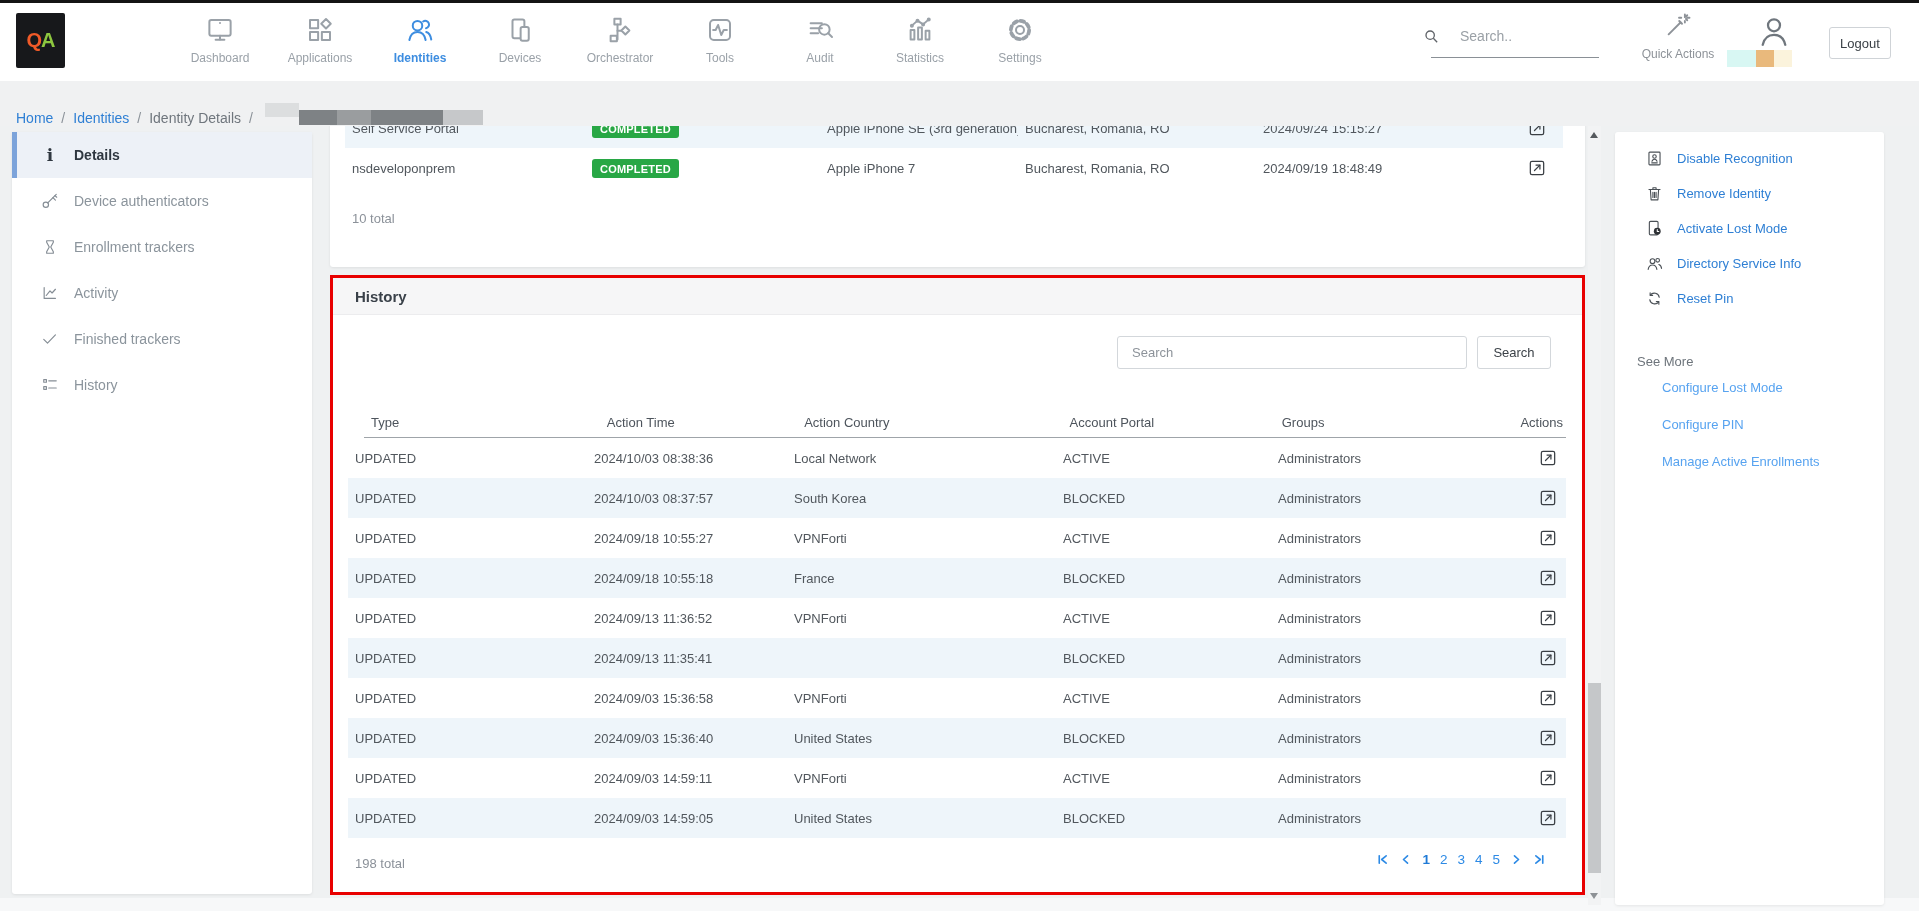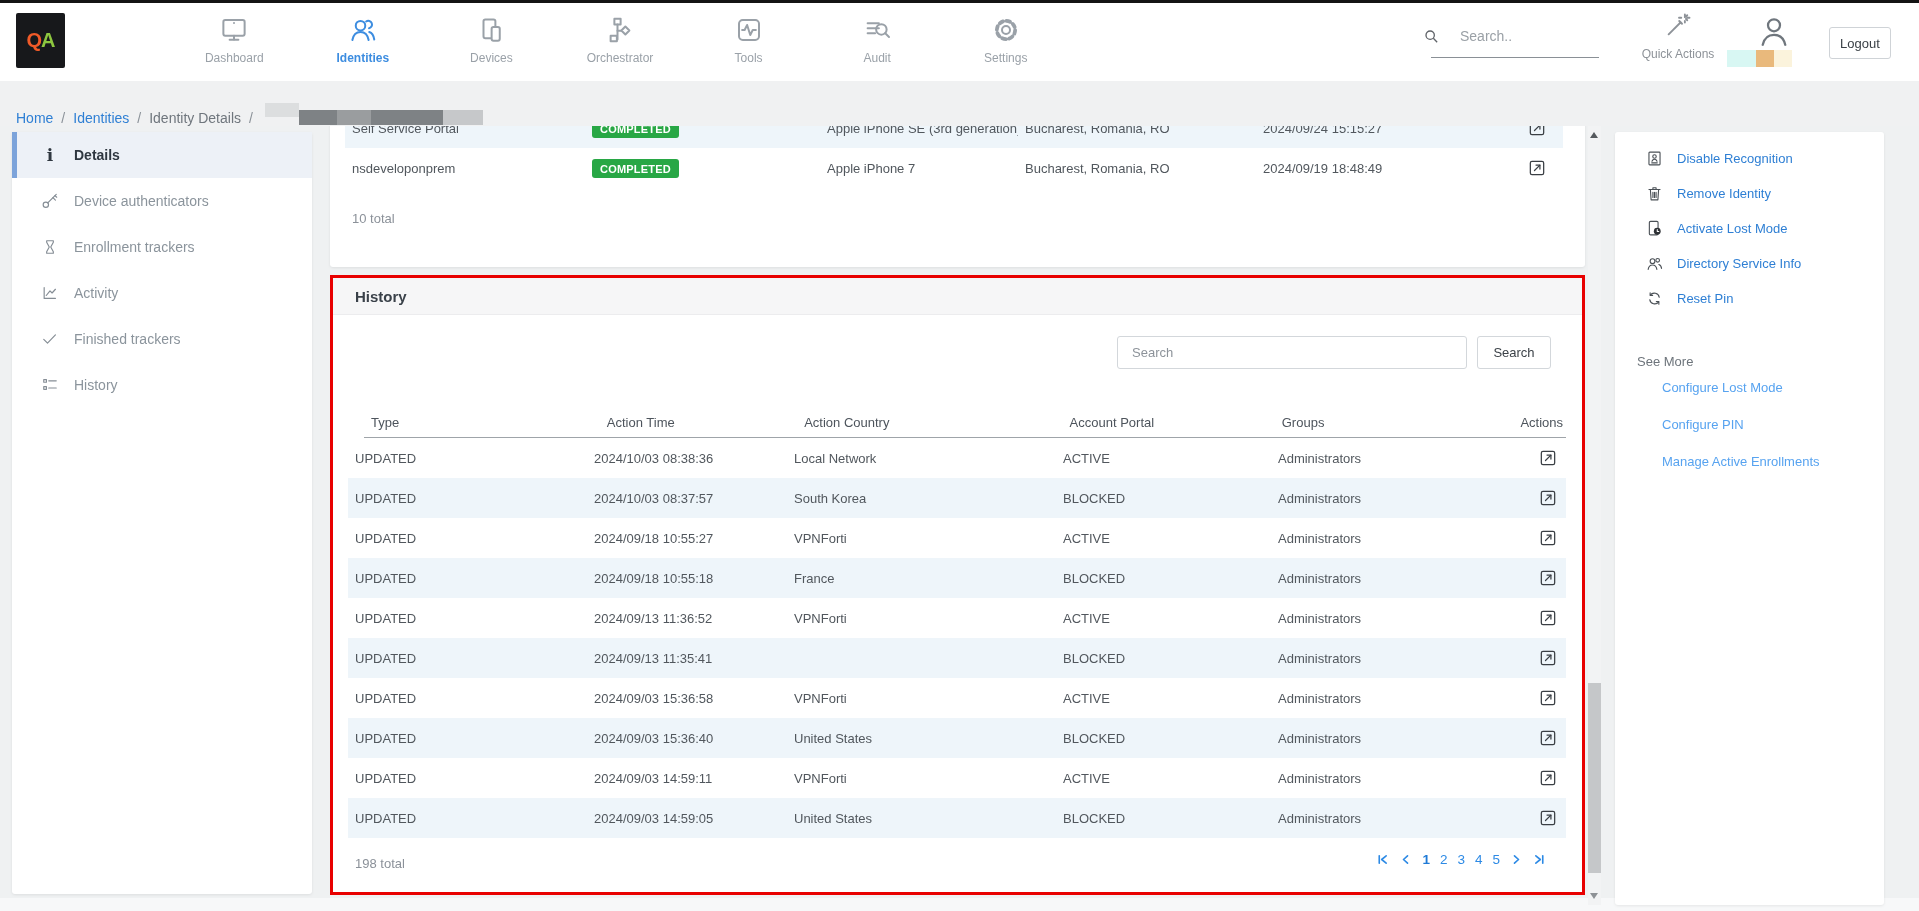--- a/index.html
+++ b/index.html
@@ -466,20 +466,29 @@
     <div class="nav">
       <div class="nav-item">
         <svg viewBox="0 0 24 24">
             <rect x="3.5" y="4" width="17" height="12.5" rx="1.5"></rect>
             <path d="M12 6.3v.01"></path>
             <path d="M12 16.5v3"></path>
             <path d="M8.5 19.7h7"></path>
           </svg>
         <span class="nav-label">Dashboard</span>
       </div>
+      <div class="nav-item">
+        <svg viewBox="0 0 24 24">
+            <rect x="4" y="4" width="6.5" height="6.5"></rect>
+            <rect x="4" y="13.5" width="6.5" height="6.5"></rect>
+            <rect x="13.5" y="13.5" width="6.5" height="6.5"></rect>
+            <path d="M16.8 3.2l3.8 3.8-3.8 3.8L13 7z"></path>
+          </svg>
+        <span class="nav-label">Applications</span>
+      </div>
       <div class="nav-item active">
         <svg viewBox="0 0 24 24">
             <circle cx="10" cy="8.5" r="3.8"></circle>
             <path d="M3.5 20c.8-4.5 3.5-6.5 6.5-6.5s5.7 2 6.5 6.5"></path>
             <path d="M14.5 5.2a3 3 0 1 1 2.3 5.4"></path>
             <path d="M17 13.6c2.3.7 3.5 2.6 4 6"></path>
           </svg>
         <span class="nav-label">Identities</span>
       </div>
       <div class="nav-item">
@@ -509,20 +518,33 @@
       <div class="nav-item">
         <svg viewBox="0 0 24 24">
             <path d="M4.5 6.5h9M4.5 10.5h9M4.5 14.5h6"></path>
             <circle cx="15.5" cy="11.5" r="4.2"></circle>
             <path d="M18.6 14.6l3 3"></path>
           </svg>
         <span class="nav-label">Audit</span>
       </div>
       <div class="nav-item">
         <svg viewBox="0 0 24 24">
+            <rect x="4.5" y="12" width="3" height="7.5"></rect>
+            <rect x="10.5" y="10" width="3" height="9.5"></rect>
+            <rect x="16.5" y="12.5" width="3" height="7"></rect>
+            <path d="M5.5 8.5l4.5-4 4.5 3 4.5-4"></path>
+            <circle cx="5.5" cy="8.5" r=".8"></circle>
+            <circle cx="10" cy="4.5" r=".8"></circle>
+            <circle cx="14.5" cy="7.5" r=".8"></circle>
+            <circle cx="19" cy="3.5" r=".8"></circle>
+          </svg>
+        <span class="nav-label">Statistics</span>
+      </div>
+      <div class="nav-item">
+        <svg viewBox="0 0 24 24">
             <circle cx="12" cy="12" r="3.2"></circle>
             <circle cx="12" cy="12" r="7.3" stroke-width="3" stroke-dasharray="3 2.75"></circle>
           </svg>
         <span class="nav-label">Settings</span>
       </div>
     </div>
 
     <div class="topsearch">
       <svg viewBox="0 0 24 24">
           <circle cx="11" cy="11" r="5"></circle>

